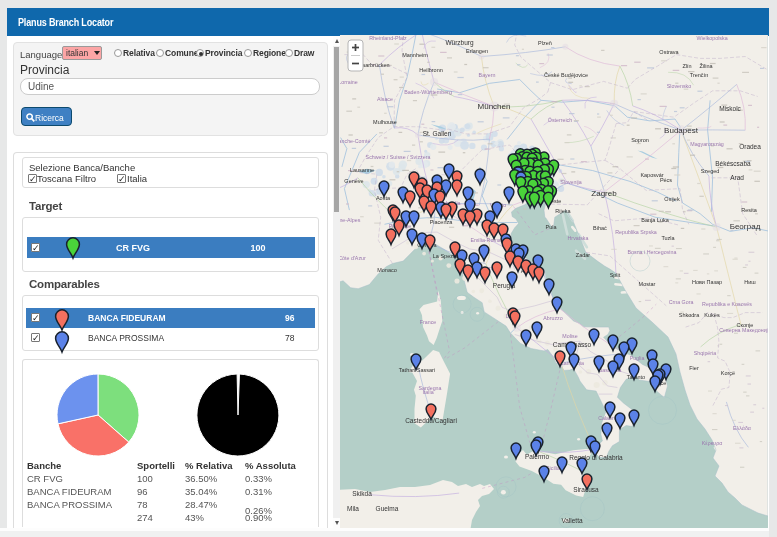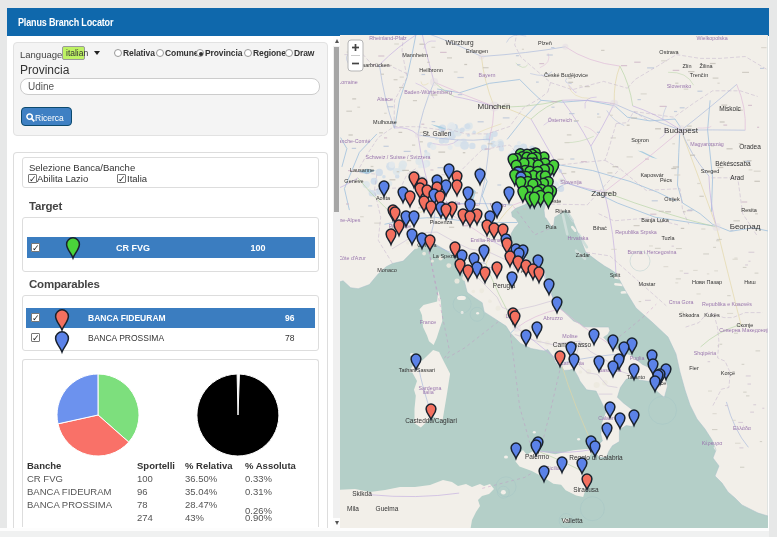--- a/index.html
+++ b/index.html
@@ -14,21 +14,21 @@
 
 <div class="abs" style="left:333px;top:36px;width:7px;height:492px;background:#f0f0f0"></div>
 <div class="abs" style="left:333px;top:36px;width:7px;height:10px;background:#fdfdfd"></div>
 <div class="abs" style="left:334.5px;top:39px;width:0;height:0;border-left:2.5px solid transparent;border-right:2.5px solid transparent;border-bottom:4px solid #555"></div>
 <div class="abs" style="left:333px;top:518px;width:7px;height:10px;background:#fdfdfd"></div>
 <div class="abs" style="left:334.5px;top:521px;width:0;height:0;border-left:2.5px solid transparent;border-right:2.5px solid transparent;border-top:4px solid #555"></div>
 <div class="abs" style="left:334px;top:47px;width:5px;height:165px;background:#a6a6a6"></div>
 
 <div class="well" style="left:13px;top:42px;width:315px;height:94px"></div>
 <div class="abs" style="left:20px;top:49px;font-size:9.5px;color:#444">Language:</div>
-<div class="abs" style="left:62px;top:46px;width:23px;height:14px;background:#bef264;border:1px solid #9a9a9a;border-radius:2px;font-size:8.5px;color:#333;line-height:12px;padding-left:3px">italian</div>
+<div class="abs" style="left:62px;top:46px;width:40px;height:14px;background:#fca5a5;border:1px solid #9a9a9a;border-radius:2px;font-size:8.5px;color:#333;line-height:12px;padding-left:3px">italian</div>
 <div class="abs" style="left:94px;top:51px;width:0;height:0;border-left:3px solid transparent;border-right:3px solid transparent;border-top:4px solid #222"></div>
 <div style="position:absolute;left:114px;top:49px;width:8px;height:8px;background:#fff;border:1px solid #999;border-radius:50%"></div>
 <div class="abs" style="left:123px;top:48px;font-size:8.5px;font-weight:bold;letter-spacing:-0.1px;color:#333">Relativa</div>
 <div style="position:absolute;left:156px;top:49px;width:8px;height:8px;background:#fff;border:1px solid #999;border-radius:50%"></div>
 <div class="abs" style="left:165px;top:48px;font-size:8.5px;font-weight:bold;letter-spacing:-0.1px;color:#333">Comune</div>
 <div style="position:absolute;left:196px;top:49px;width:8px;height:8px;background:#fff;border:1px solid #999;border-radius:50%">
     <div style="position:absolute;left:2px;top:2px;width:4px;height:4px;border-radius:50%;background:#333"></div>
   </div>
 <div class="abs" style="left:205px;top:48px;font-size:8.5px;font-weight:bold;letter-spacing:-0.1px;color:#333">Provincia</div>
 <div style="position:absolute;left:244px;top:49px;width:8px;height:8px;background:#fff;border:1px solid #999;border-radius:50%"></div>
@@ -41,21 +41,21 @@
 <svg width="9" height="9" style="position:absolute;left:4px;top:5px" viewBox="0 0 10 10">
       <circle cx="4" cy="4" r="3" fill="none" stroke="#fff" stroke-width="1.7"></circle>
       <line x1="6.3" y1="6.3" x2="9.2" y2="9.2" stroke="#fff" stroke-width="1.9"></line>
     </svg>
 <div style="position:absolute;left:13px;top:4.5px;font-size:8.5px;color:#fff">Ricerca</div>
 </div>
 <div class="abs" style="left:13px;top:152px;width:315px;height:376px;background:#fff;border:1px solid #ddd;border-radius:4px 4px 0 0;border-bottom:none"></div>
 <div class="ibox" style="left:22px;top:157px;width:297px;height:31px"></div>
 <div class="abs" style="left:29px;top:162px;font-size:9.5px;color:#333">Selezione Banca/Banche</div>
 <div style="position:absolute;left:28px;top:174px;width:9px;height:9px;background:#fff;border:1px solid #777;border-radius:1px;font-size:9px;line-height:9px;color:#222;text-align:center">✓</div>
-<div class="abs" style="left:37px;top:173px;font-size:9.5px;color:#333">Abilita Lazio</div>
+<div class="abs" style="left:37px;top:173px;font-size:9.5px;color:#333">Toscana Filtro</div>
 <div style="position:absolute;left:117px;top:174px;width:9px;height:9px;background:#fff;border:1px solid #777;border-radius:1px;font-size:9px;line-height:9px;color:#222;text-align:center">✓</div>
 <div class="abs" style="left:127px;top:173px;font-size:9.5px;color:#333">Italia</div>
 <div class="hd" style="left:29px;top:200px;font-size:11.5px;letter-spacing:-0.2px">Target</div>
 <div class="ibox" style="left:22px;top:217px;width:297px;height:55px"></div>
 <div class="bluerow" style="left:27px;top:237px;width:288px;height:21px"></div>
 <div style="position:absolute;left:31px;top:243px;width:9px;height:9px;background:#fff;border:1px solid #777;border-radius:1px;font-size:9px;line-height:9px;color:#222;text-align:center">✓</div>
 <svg width="16" height="24" style="position:absolute;left:65px;top:236px;overflow:visible" viewBox="-8 -22 16 24">
     <path transform="translate(0,0)" d="M0 0 C-1.8 -5.1 -6.4 -8.7 -6.4 -13.8 A6.4 6.4 0 1 1 6.4 -13.8 C6.4 -8.7 1.8 -5.1 0 0 Z" fill="#4ad43a" stroke="#19222e" stroke-width="1.5"></path>
   </svg>
 <div class="abs" style="left:103px;top:243px;width:60px;text-align:center;font-size:9px;font-weight:bold;color:#fff">CR FVG</div>

